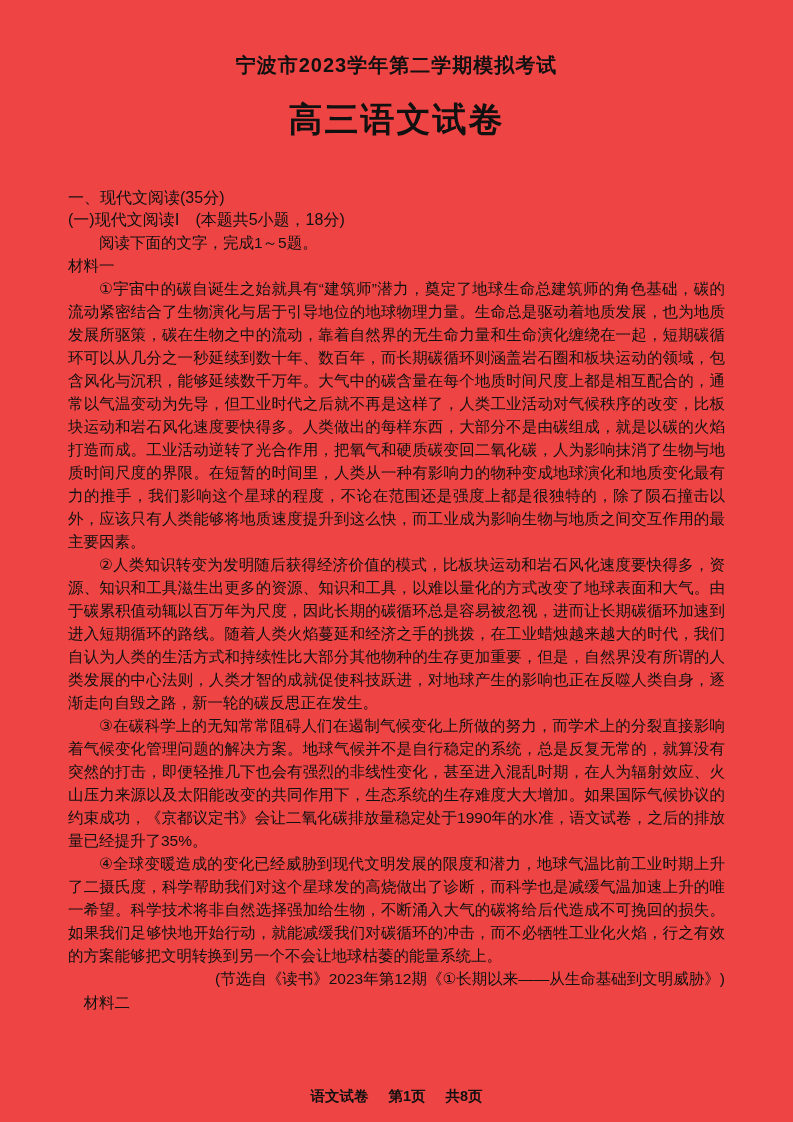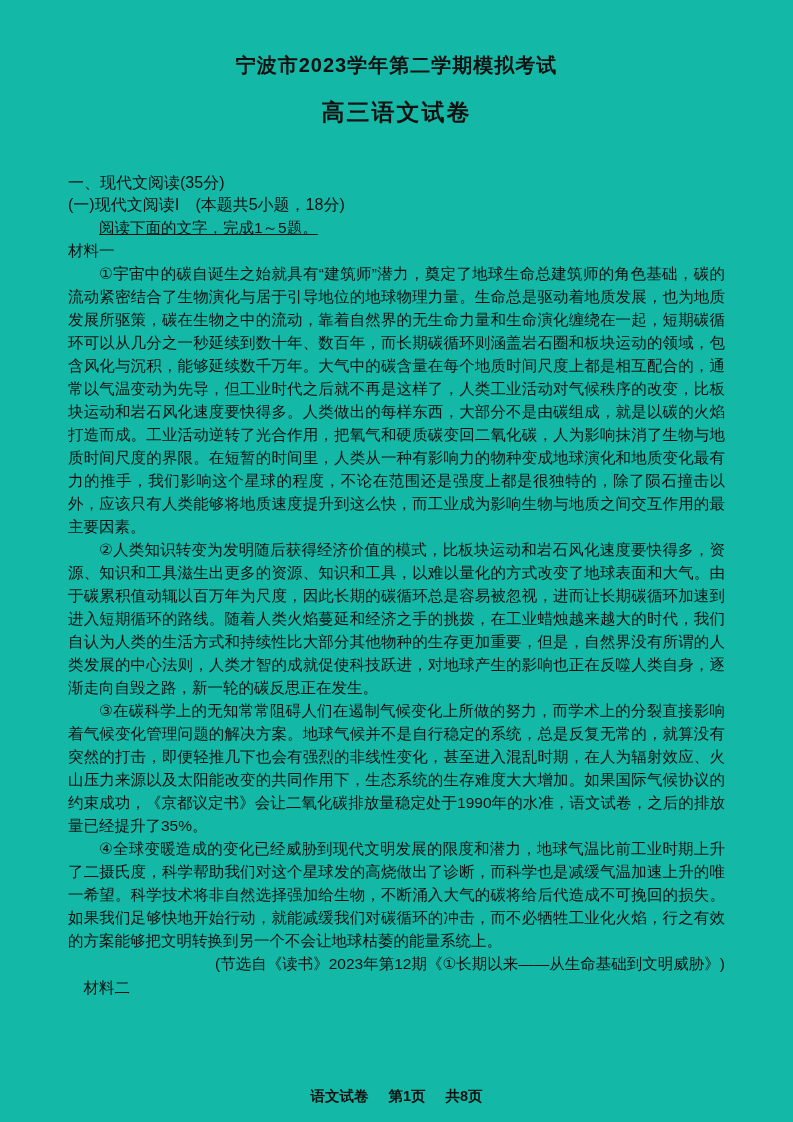--- a/index.html
+++ b/index.html
@@ -7,53 +7,53 @@
   body {
     width: 793px; height: 1122px;
     font-family: "Liberation Sans", "DejaVu Sans", sans-serif;
     color: #111111;
     position: relative;
     overflow: hidden;
   }
   .page {
     position: relative;
     width: 793px; height: 1122px;
-    background: #14b8a6;
+    background: #ef4444;
     padding: 52px 68px 0 68px;
     overflow: hidden;
   }
   .exam-title {
     font-size: 20px;
     font-weight: bold;
     text-align: center;
     letter-spacing: 1px;
   }
   .paper-title {
-    font-size: 23px;
+    font-size: 34px;
     font-weight: bold;
     text-align: center;
     margin-top: 18px;
     letter-spacing: 2px;
   }
   main {
     margin-top: 44px;
     font-size: 15.5px;
     line-height: 23px;
   }
   .heading {
     font-weight: normal;
     font-size: 16px;
     line-height: 22px;
   }
   .para {
     text-align: justify;
     text-justify: inter-character;
     text-indent: 2em;
   }
-  .indent { text-indent: 2em; text-decoration: underline; }
+  .indent { text-indent: 2em; }
   .mat-label { line-height: 23px; }
   .mat-label.shift { text-indent: 1em; }
   .citation {
     text-align: right;
     line-height: 24px;
   }
   .footer {
     position: absolute;
     left: 0; right: 0; bottom: 16px;
     text-align: center;

